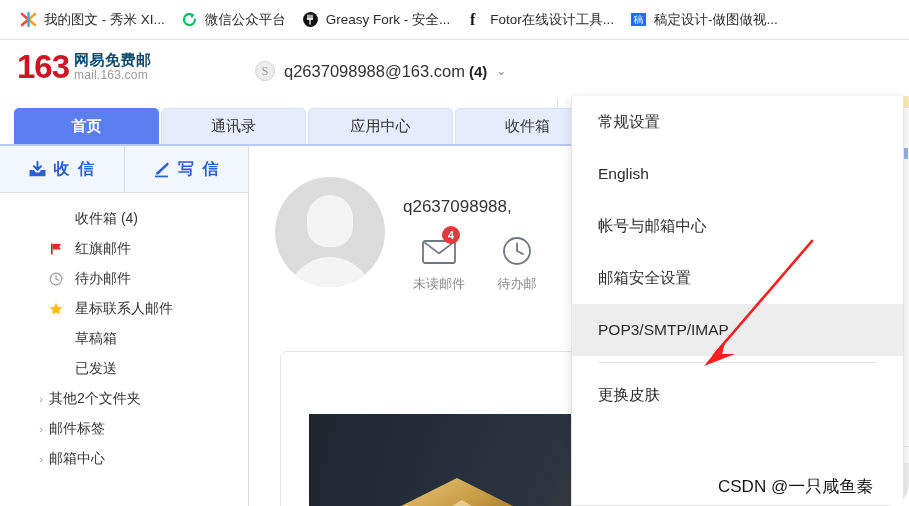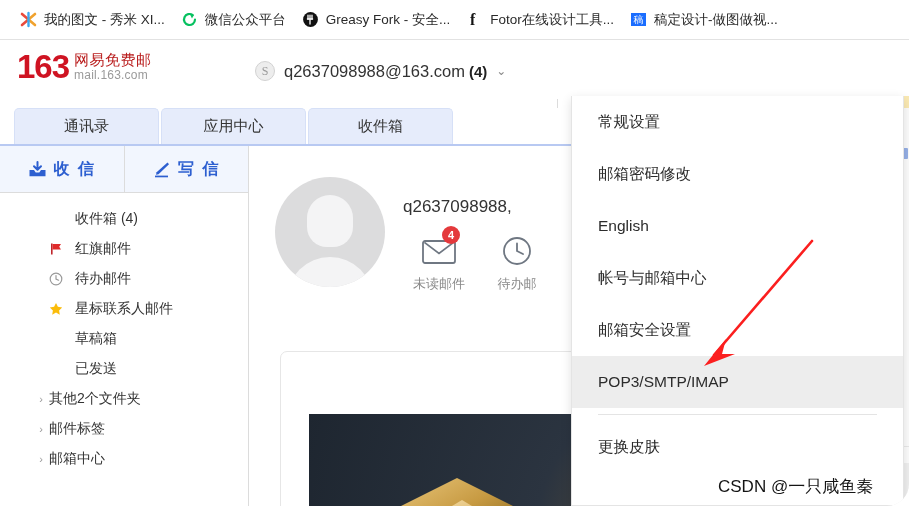--- a/index.html
+++ b/index.html
@@ -27,21 +27,21 @@
   .mail-header {
     position:absolute; left:0; top:41px; width:909px; height:66px;
     background:#ffffff;
   }
   .logo-wrap { position:absolute; left:17px; top:9px; display:flex; align-items:flex-end; }
   .logo-163 {
     font-family:"Liberation Sans", sans-serif;
     font-size:33px; font-weight:bold; color:#cf1322; letter-spacing:-1px; line-height:1;
   }
   .logo-text { margin-left:5px; padding-bottom:1px; }
-  .logo-cn { font-size:15px; font-weight:normal; color:#b91c1c; line-height:17px; letter-spacing:0.5px;}
+  .logo-cn { font-size:15px; font-weight:bold; color:#0c4a6e; line-height:17px; letter-spacing:0.5px;}
   .logo-en { font-size:12px; color:#9a9a9a; line-height:14px; letter-spacing:0.2px;}
 
   .acct-box { position:absolute; left:255px; top:20px; display:flex; align-items:center; }
   .acct-badge {
     width:20px; height:20px; border-radius:50%;
     background:#ededed; border:1px solid #d2d2d2;
     display:flex; align-items:center; justify-content:center;
     font-size:12px; color:#9a9a9a; font-family:"Liberation Serif", serif;
     margin-right:9px;
   }
@@ -295,20 +295,21 @@
     <div class="hdr-nav">
       <div class="hdr-link active">设置</div>
       <div class="hdr-link">官方App</div>
       <div class="hdr-link">反馈</div>
       <div class="hdr-link">自助查询</div>
       <div class="hdr-btn-yellow">开</div>
     </div>
   </div>
 
   <div class="tabs-row">
+    <div class="tab active">首页</div>
     <div class="tab">通讯录</div>
     <div class="tab">应用中心</div>
     <div class="tab">收件箱</div>
   </div>
 
   <div class="sidebar">
     <div class="sb-actions">
       <div class="sb-act">
         <span class="sb-act-ico">
           <svg width="19" height="17" viewBox="0 0 19 17">
@@ -444,21 +445,20 @@
   </div>
 
   <div class="scroll-track">
     <div class="scroll-thumb"></div>
     <div class="scroll-line"></div>
     <div class="scroll-bottom"></div>
   </div>
 
   <div class="menu">
     <div class="menu-item">常规设置</div>
-    <div class="menu-item">邮箱密码修改</div>
     <div class="menu-item">English</div>
     <div class="menu-item">帐号与邮箱中心</div>
     <div class="menu-item">邮箱安全设置</div>
     <div class="menu-item highlight">POP3/SMTP/IMAP</div>
     <div class="menu-sep"></div>
     <div class="menu-item">更换皮肤</div>
   </div>
 
   <div class="arrow-svg">
     <svg width="130" height="135" viewBox="0 0 130 135">

